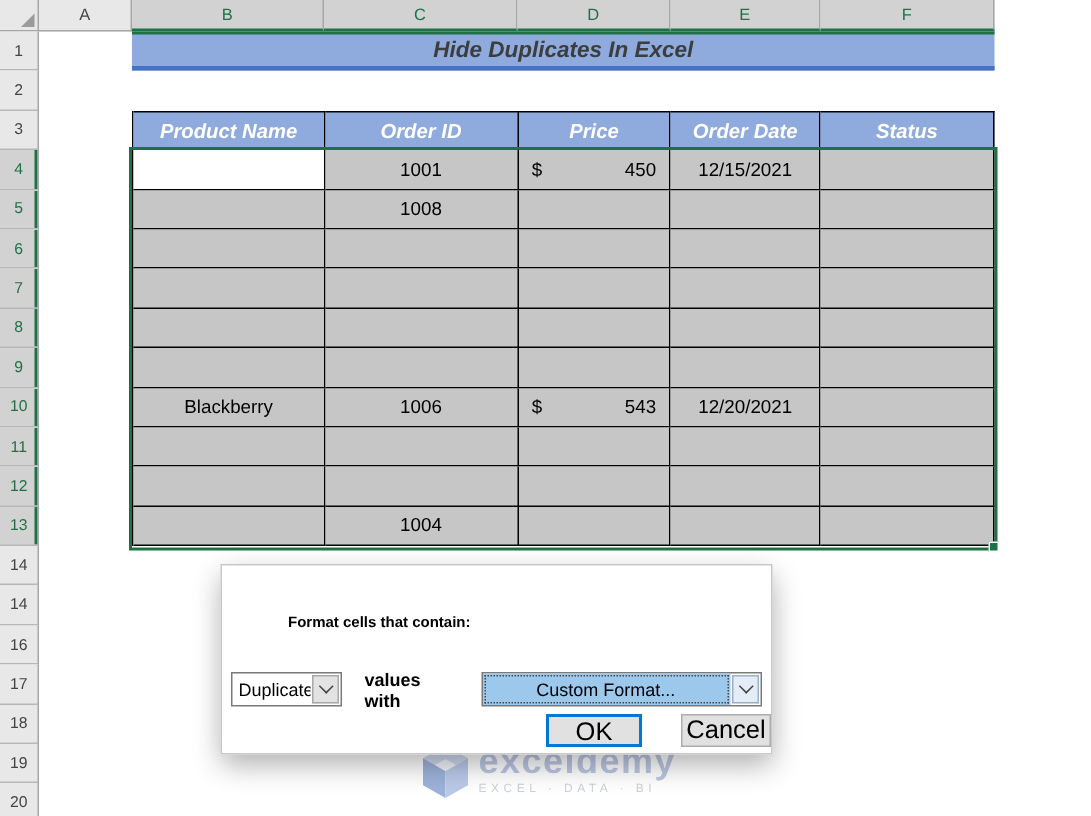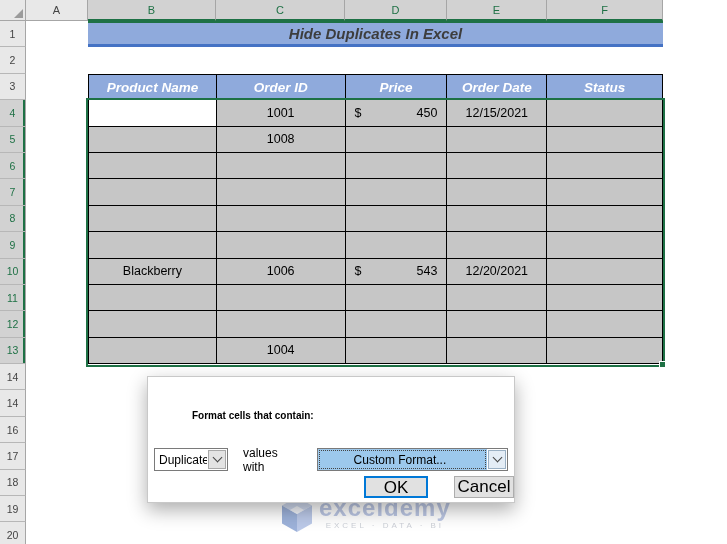--- a/index.html
+++ b/index.html
@@ -87,21 +87,21 @@
   .fill-handle {
     position:absolute; left:659px; top:360.5px; width:7px; height:7px;
     background:var(--green); border:1px solid #fff;
   }
 
   
   .watermark {
     position:absolute; left:280px; top:496px; z-index:1;
     display:flex; align-items:flex-start; opacity:.9;
   }
-  .wm-text { margin-left:5px; display:flex; flex-direction:column; align-items:center; }
+  .wm-text { margin-left:5px; display:flex; flex-direction:column; align-items:flex-start; }
   .wm-brand { font-size:24px; font-weight:bold; color:#b5c2e2; line-height:24px; letter-spacing:1px; }
   .wm-tagline { font-size:8px; letter-spacing:3px; color:#c7cbd3; margin-top:1px; }
 
   
   .dialog {
     position:absolute; left:147px; top:376px; width:368px; height:127px;
     background:#fff; border:1px solid #c8c8c8; z-index:10;
     box-shadow:0 7px 18px rgba(0,0,0,.32);
     font-size:12px; color:#000;
   }
@@ -112,21 +112,21 @@
   .dlg-prompt { position:absolute; left:12px; top:33px; font-size:10px; font-weight:bold;margin-left:32px; }
   .dlg-controls { position:absolute; left:6px; top:59px; right:6px; height:23px; display:flex; align-items:center;margin-top:12px; }
   .combo { position:relative; height:23px; border:1px solid #7a7a7a; background:#fff; display:flex; align-items:stretch; }
   .combo-type { width:74px; }
   .combo-format { width:194px; margin-left:15px; }
   .combo-text { flex:1; display:flex; align-items:center; padding:0 4px; font-size:12px; white-space:nowrap; overflow:hidden; }
   .combo-text.sel { background:var(--focusblue); outline:1px dotted #444; outline-offset:-2px;padding-left:36px; }
   .combo-btn { width:18px; display:flex; align-items:center; justify-content:center; background:#e3e3e3; border:1px solid #a8a8a8; margin:1px; }
   .combo-format .combo-btn { background:#e4edf6; border-color:#9ab0c4; }
   .chev { width:7px; height:7px; border-right:1.5px solid #444; border-bottom:1.5px solid #444; transform:rotate(45deg); margin-top:-4px; }
-  .dlg-mid { margin-left:15px; font-size:12px; }
+  .dlg-mid { margin-left:15px; font-size:12px;font-weight:bold; }
   .btn {
     position:absolute; top:99px; height:22px; font-size:17px;
     font-family:"Liberation Sans", sans-serif;
     background:#e1e1e1; color:#000; cursor:default;
   }
   .btn-ok { left:216px; width:64px; border:2px solid var(--okblue); }
   .btn-cancel { left:306px; width:60px; border:1px solid #adadad; }
 </style>
 </head>
 <body>

